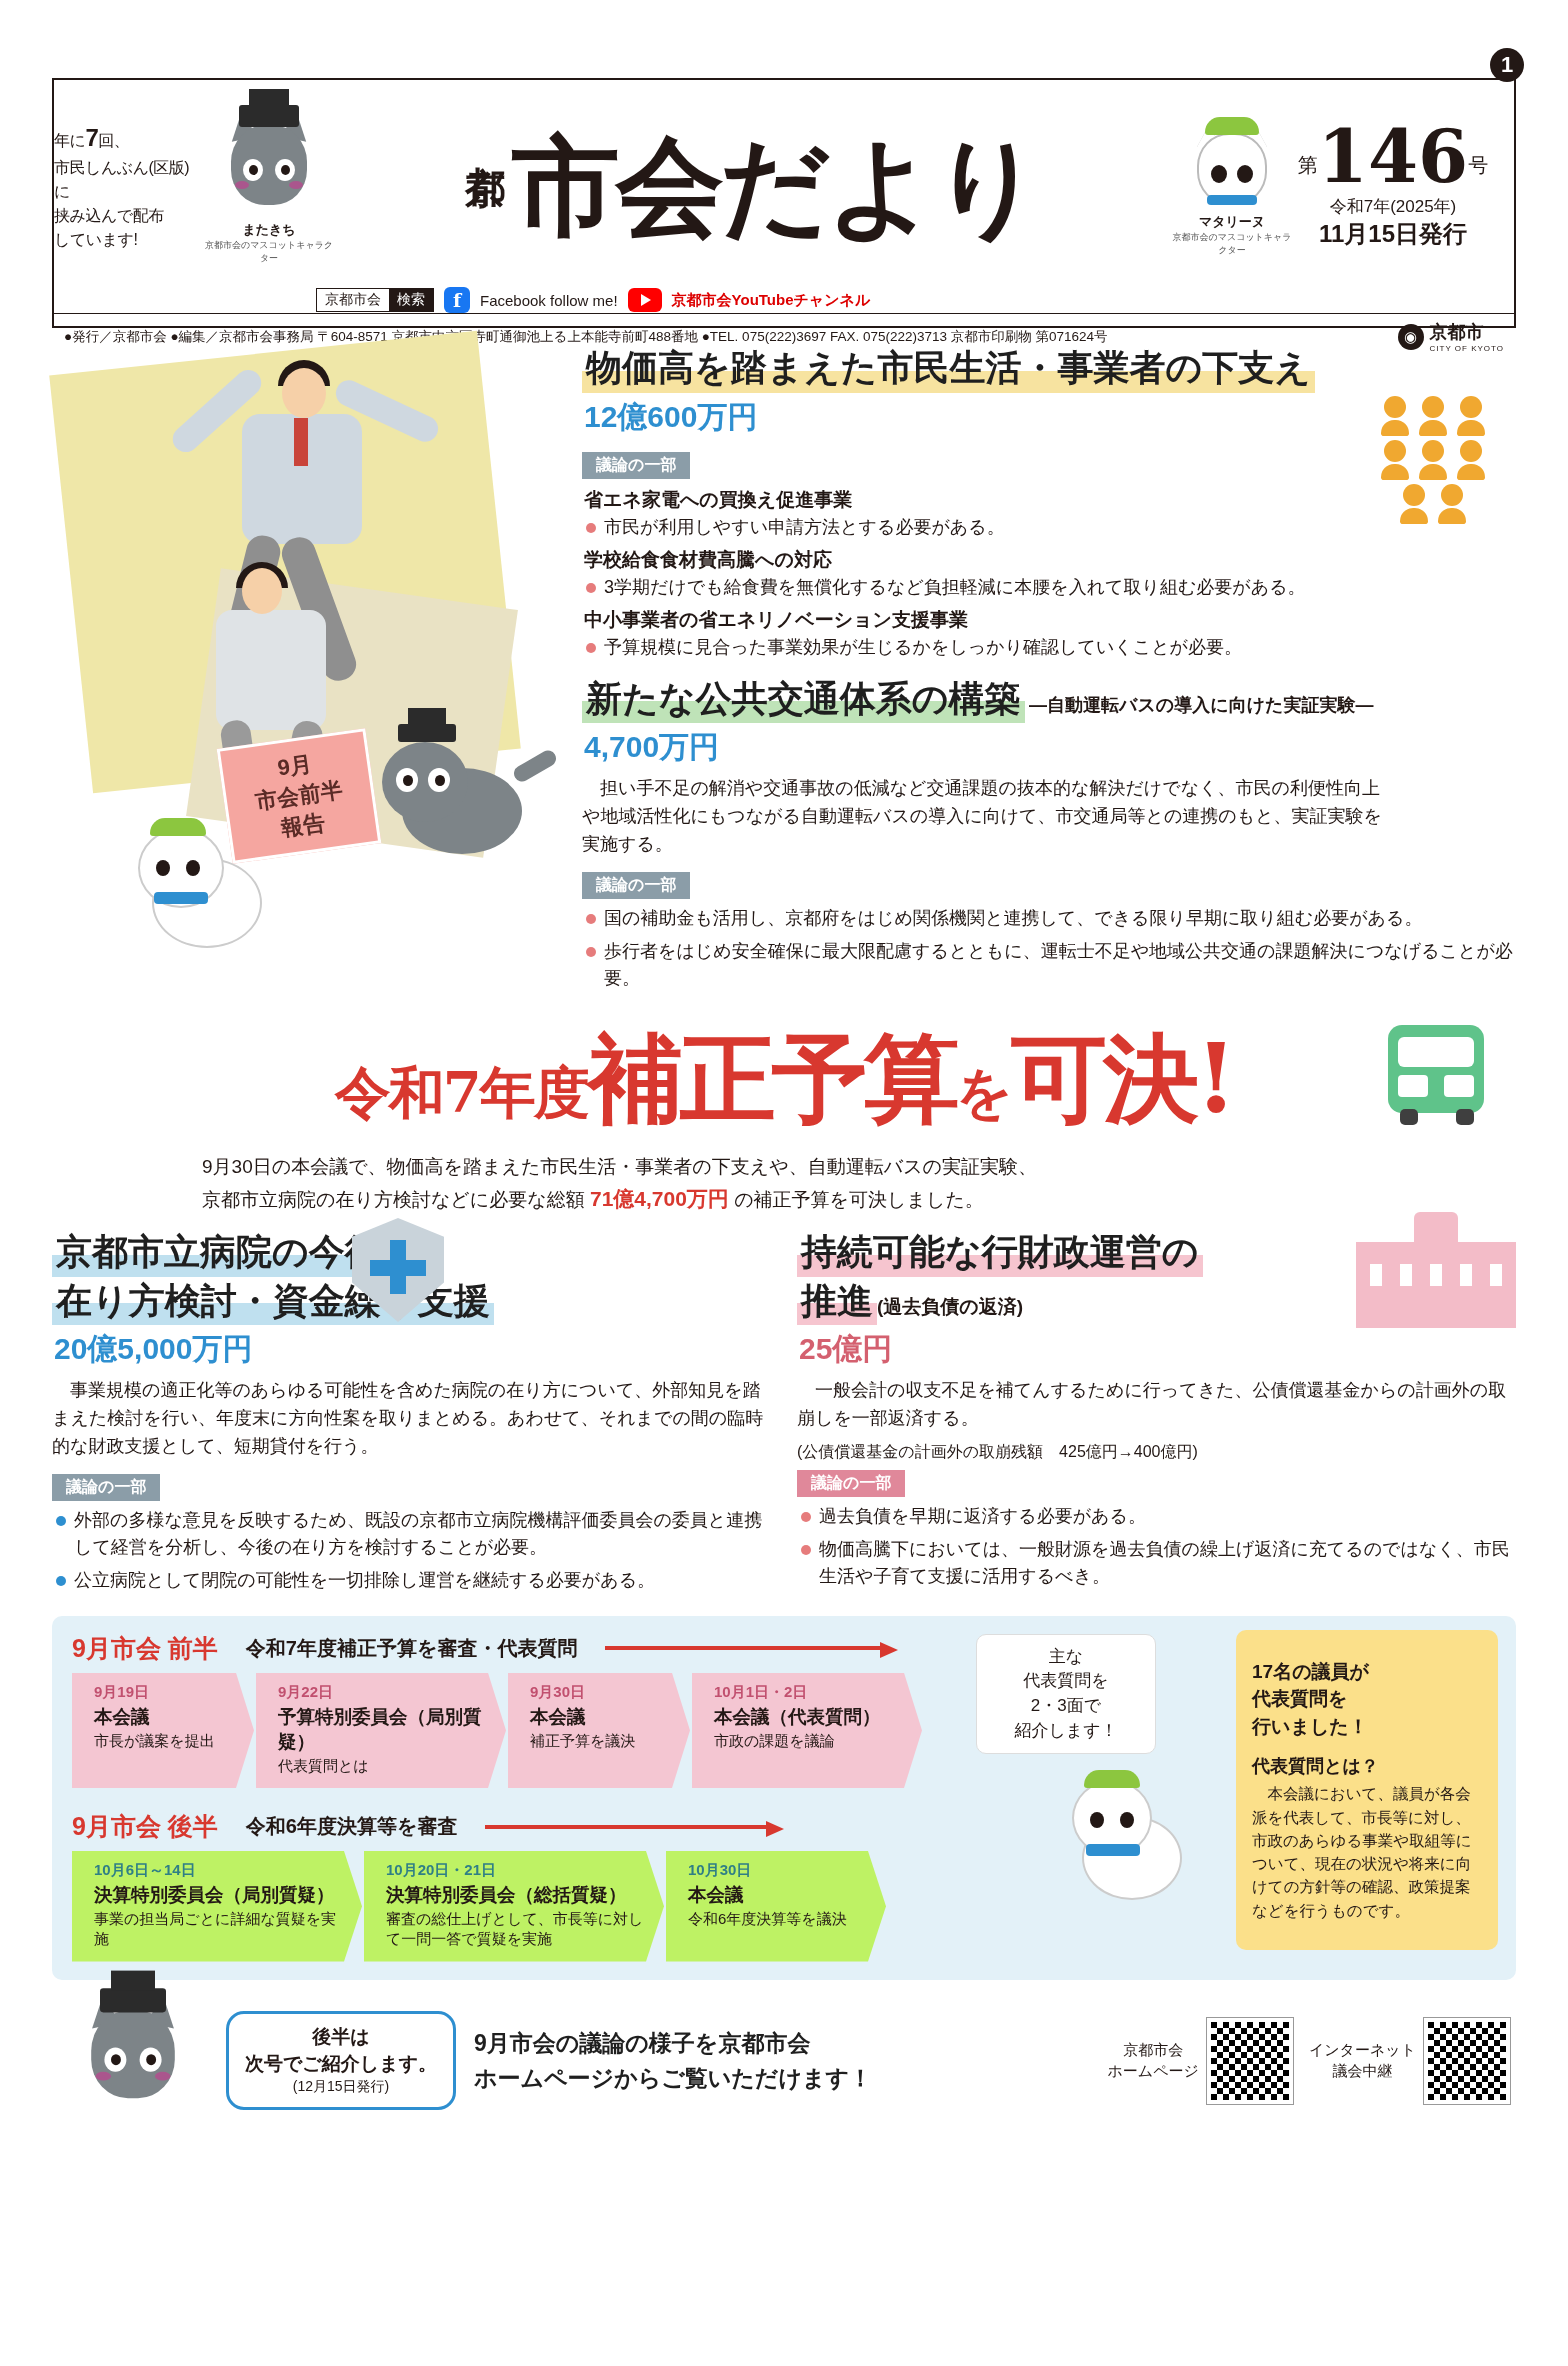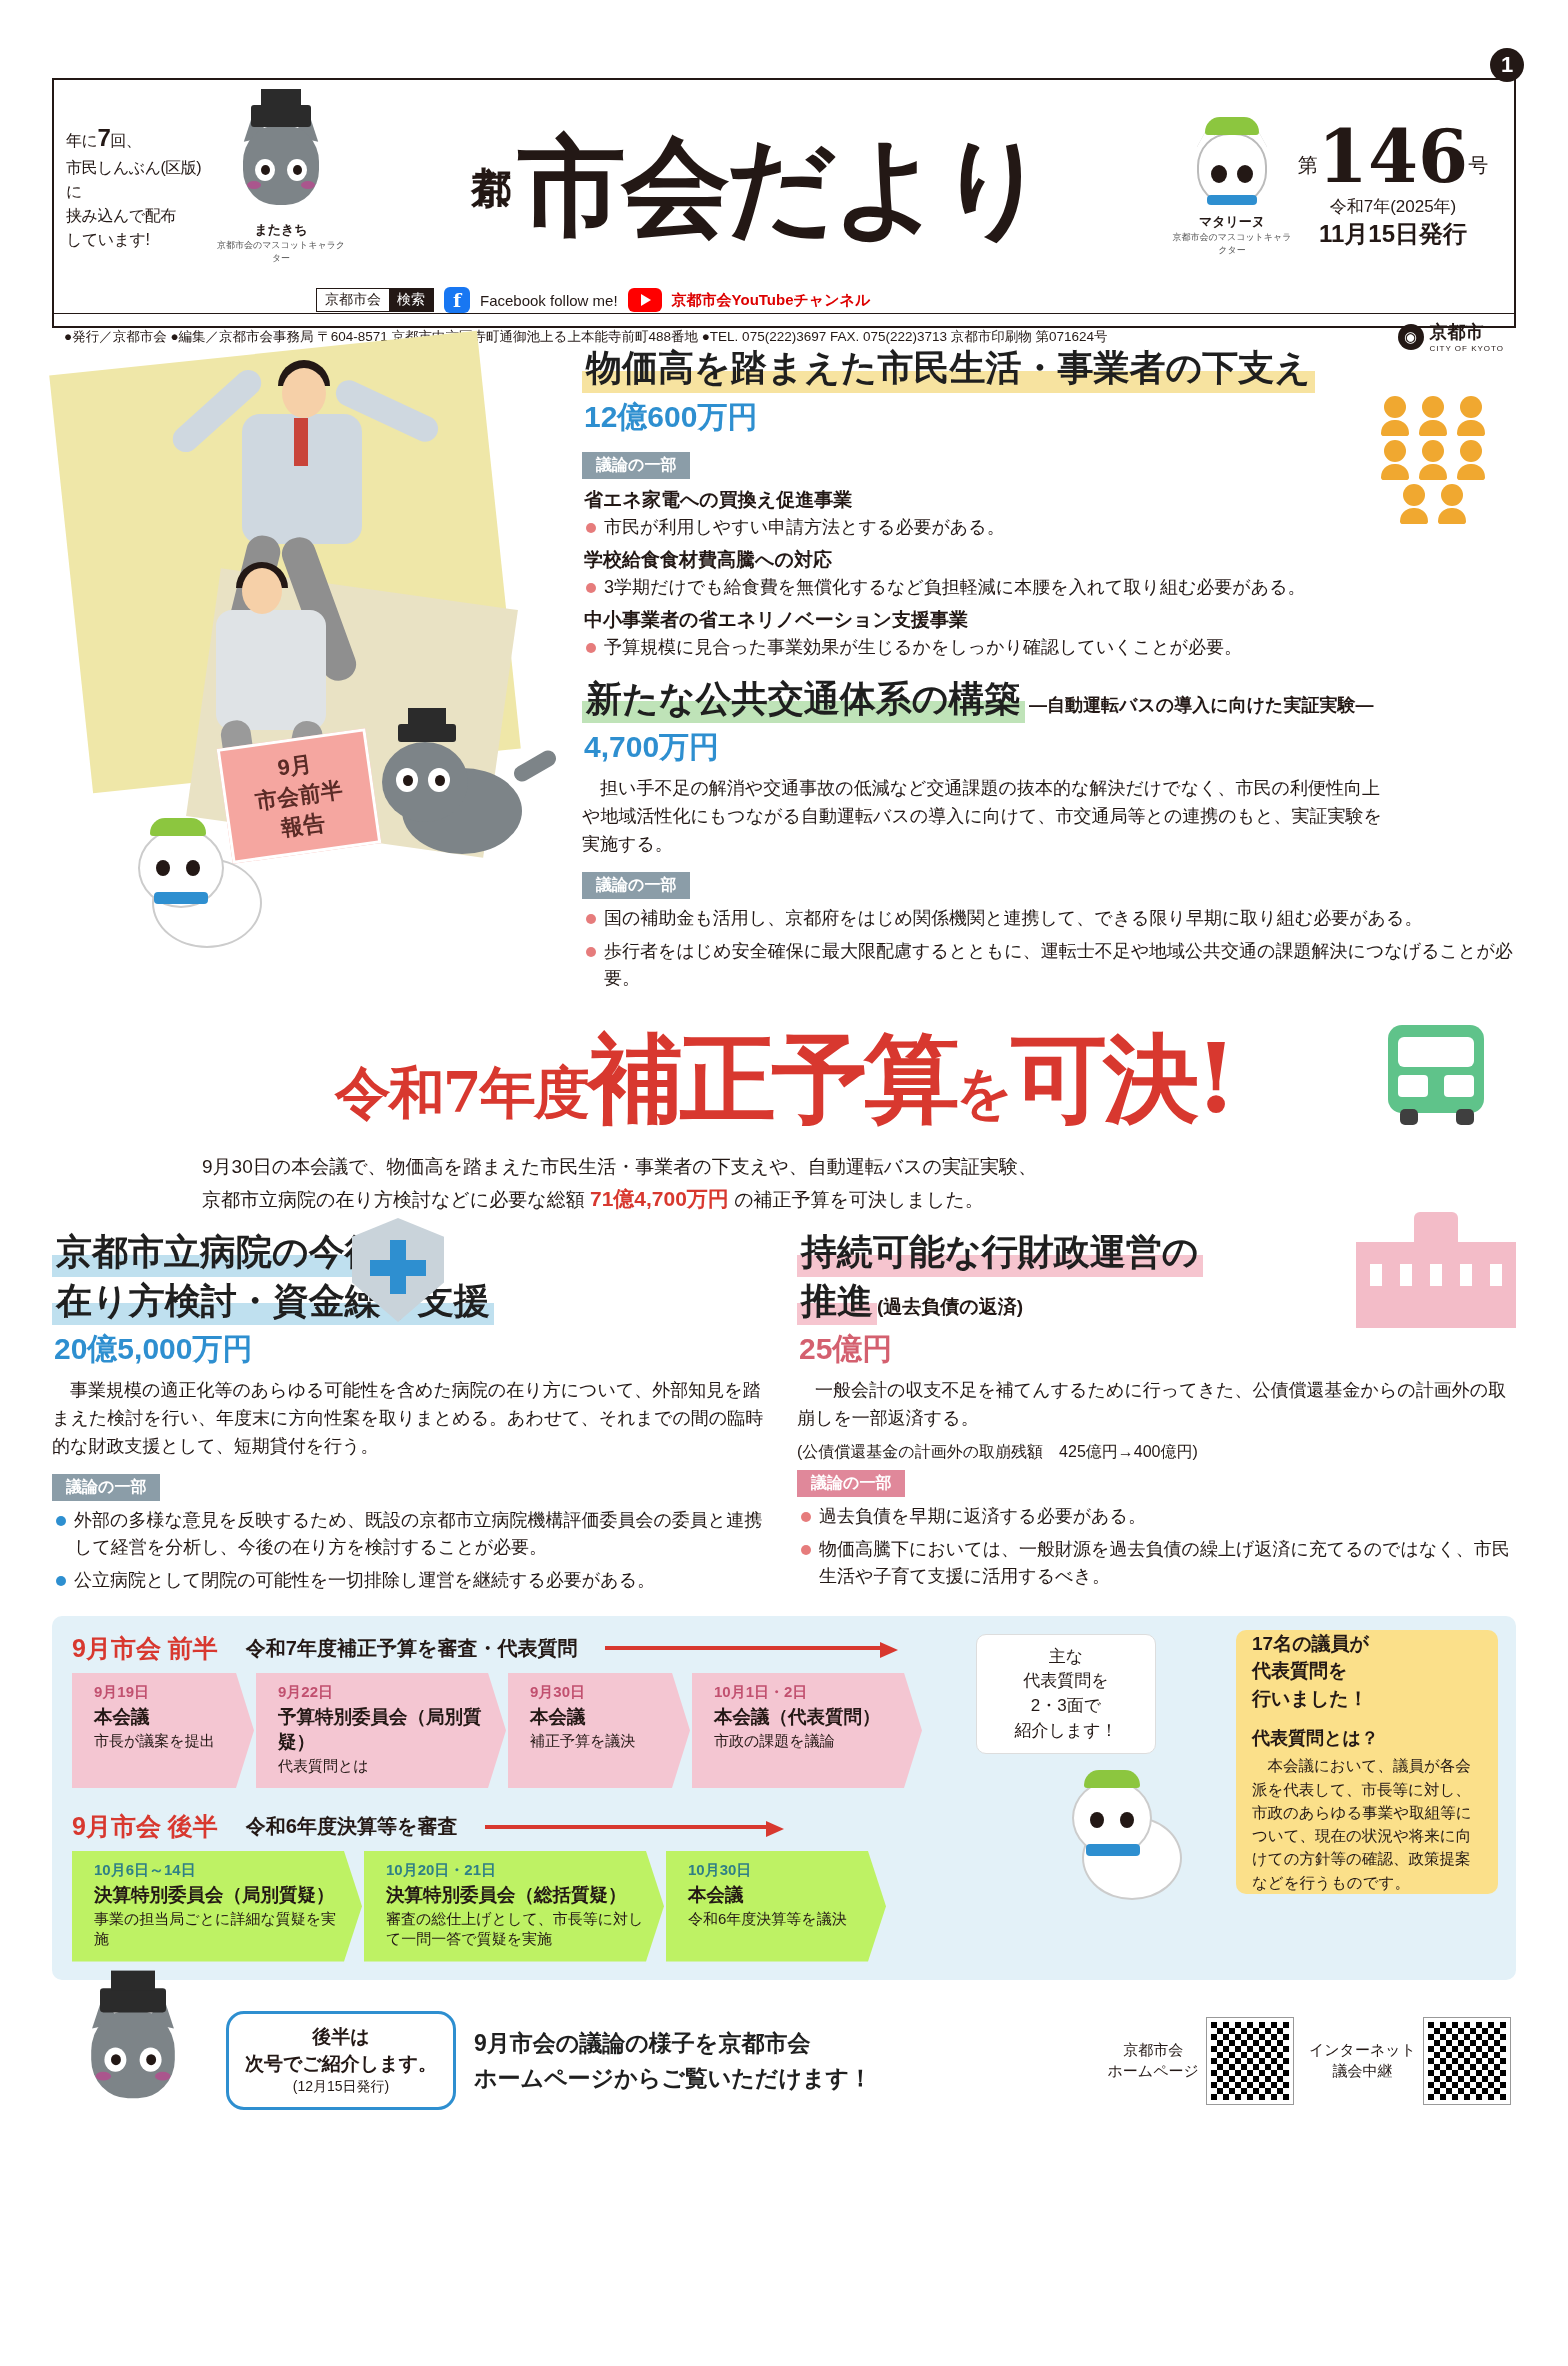--- a/index.html
+++ b/index.html
@@ -24,21 +24,21 @@
     font-size:22px; font-weight:bold;
     display:flex; align-items:center; justify-content:center;
   }
   
   .masthead {
     border:2px solid #231815;
     margin-top:38px;
     position:relative;
     height:250px;
   }
-  .mast-inner { display:flex; align-items:center; height:205px; padding:6px 12px 0 12px; }
+  .mast-inner { display:flex; align-items:center; height:205px; padding:6px 12px 0 0; }
   .mast-note {
     font-size:16px; line-height:1.5; width:150px; color:#231815; letter-spacing:-0.5px;
   }
   .mast-note b { font-size:24px; }
   .mast-mascot-left { width:130px; text-align:center; }
   .cat-left {
     width:104px; height:112px; margin:0 auto; position:relative;
   }
   .cat-body {
     position:absolute; left:14px; top:18px; width:76px; height:80px;
@@ -250,21 +250,21 @@
     clip-path:polygon(0 0, calc(100% - 18px) 0, 100% 50%, calc(100% - 18px) 100%, 0 100%);
   }
   .chev.first { clip-path:polygon(0 0, calc(100% - 18px) 0, 100% 50%, calc(100% - 18px) 100%, 0 100%); }
   .chev.teal { background:#bef264;}
   .chev .date{ font-size:15px; color:#c1506f; font-weight:bold;}
   .chev.teal .date{ color:#2f7f86;}
   .chev .name{ font-size:18.5px; font-weight:bold; margin:2px 0 2px;}
   .chev .desc{ font-size:15px; line-height:1.35;}
   .callout {
     position:absolute; right:18px; top:14px; width:262px;
-    background:#fbe08a; border-radius:10px; padding:0 16px;
+    background:#fbe08a; border-radius:10px; padding:28px 16px;
   }
   .callout-top { font-size:19px; font-weight:bold; line-height:1.45;}
   .callout-q { font-size:18px; font-weight:bold; margin-top:14px;}
   .callout-body { font-size:15.5px; line-height:1.5; margin-top:4px; text-indent:1em;}
   .bubble {
     position:absolute; right:360px; top:18px; width:180px; background:#fff;
     border-radius:10px; padding:10px 12px; font-size:17px; line-height:1.45; text-align:center;
     border:1px solid #ddd;
   }
   .cat-sch {

